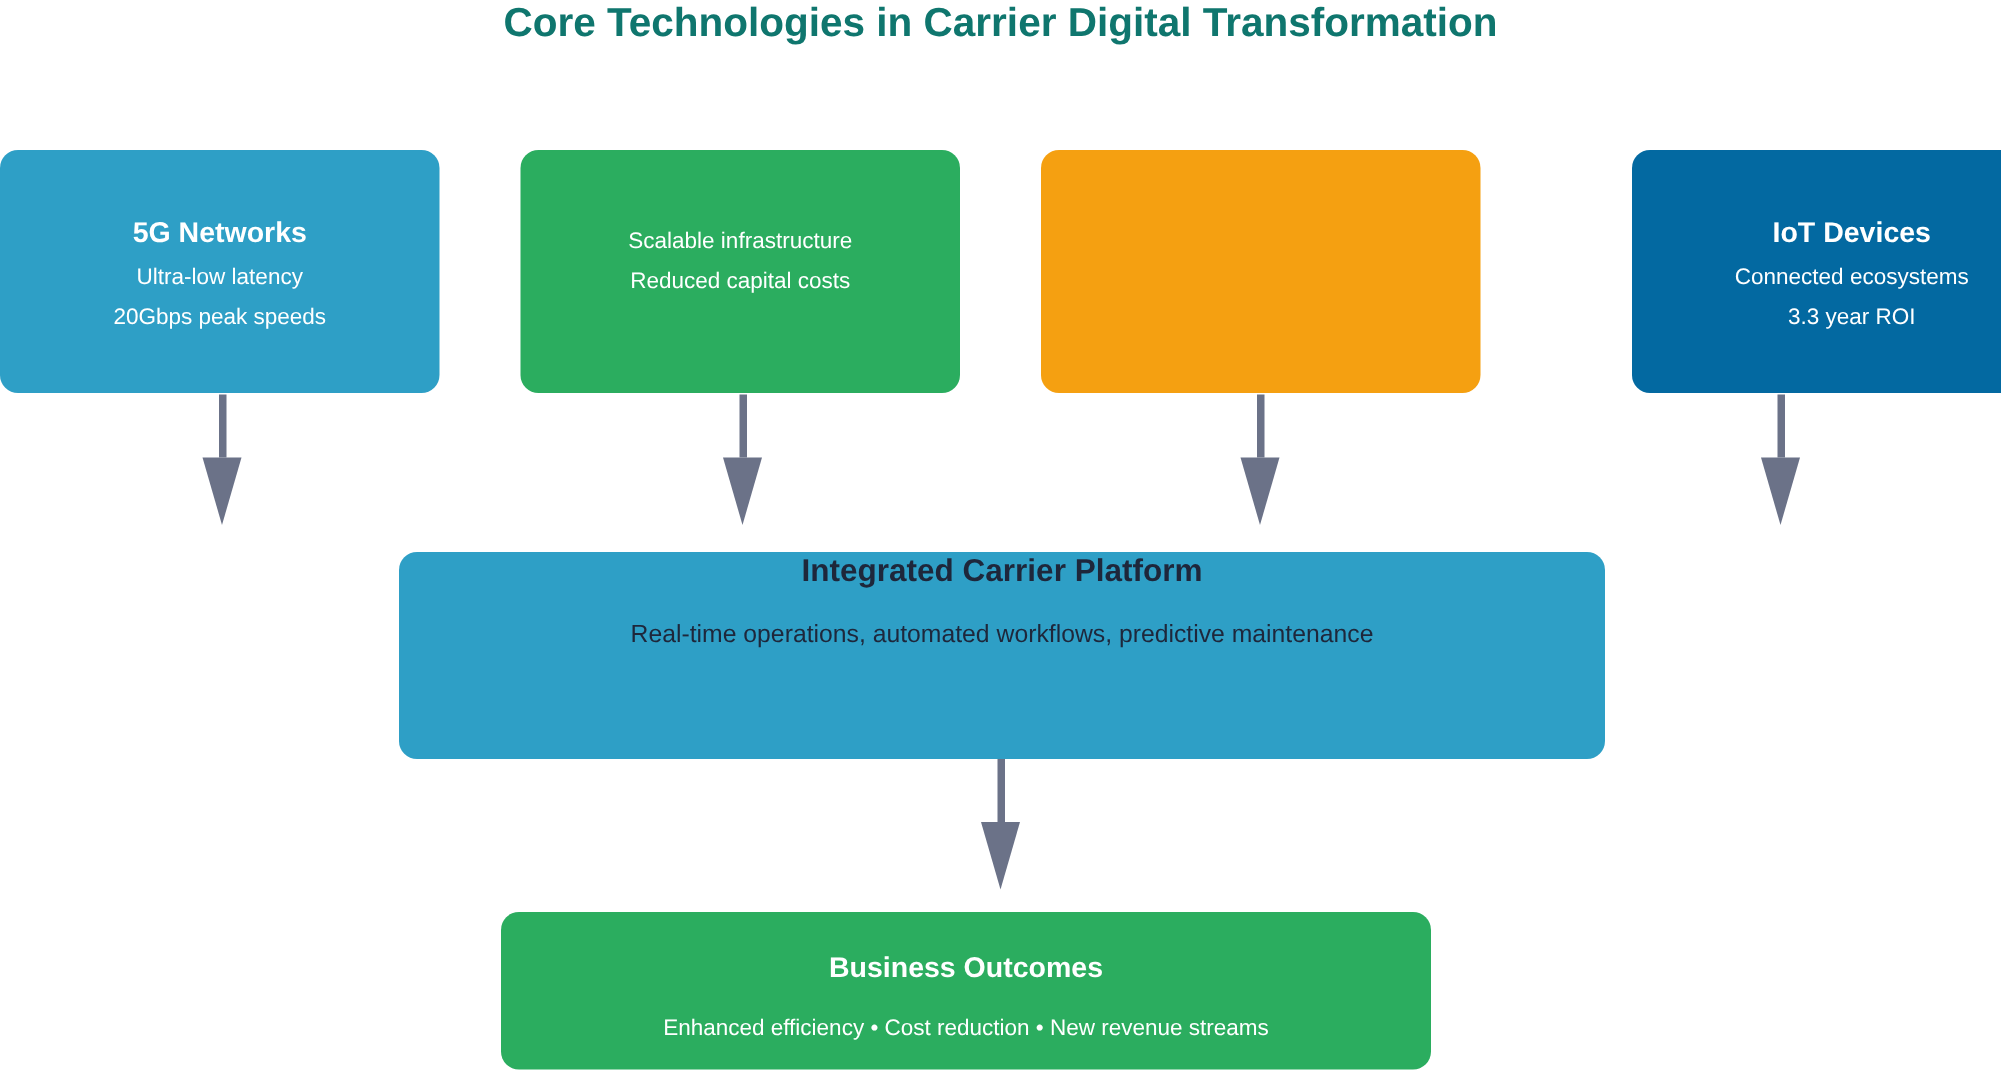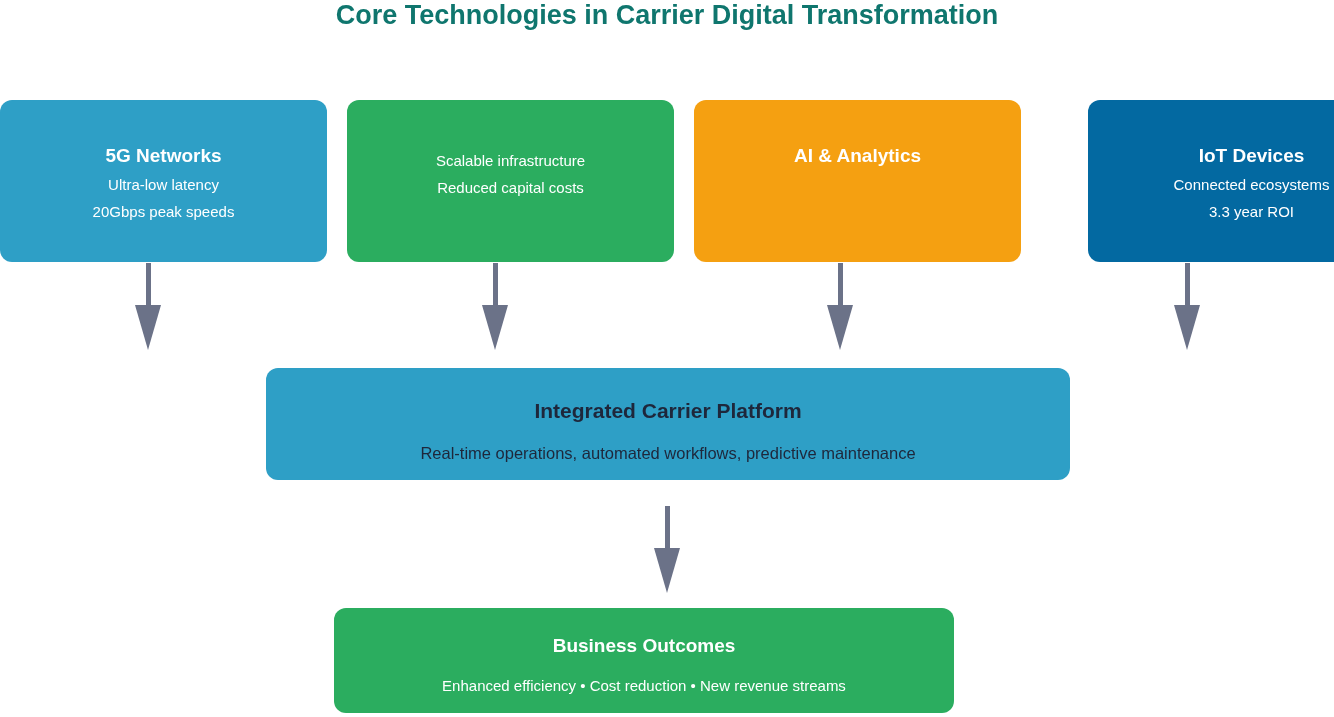--- a/index.html
+++ b/index.html
@@ -25,40 +25,39 @@
     font-weight: bold;
   }
   .box {
     position: absolute;
     border-radius: 12px;
     text-align: center;
     box-sizing: border-box;
   }
   .tech-box {
     top: 100px;
-    width: 327px;
+    width: 293px;
     height: 162px;
     padding-top: 44px;
   }
   .tech-box .box-title {
     font-size: 19px;
     line-height: 24px;
     font-weight: bold;
   }
   .tech-box .box-body {
     margin-top: 3px;
     font-size: 15px;
     line-height: 27px;
   }
   .platform-box {
     top: 368px;
     left: 266px;
     width: 804px;
-    height: 112px;
-    padding-top: 30px;
+    height: 138px;
   }
   .platform-box .box-title {
     font-size: 21px;
     line-height: 26px;
     font-weight: bold;
   }
   .platform-box .box-body {
     margin-top: 18px;
     font-size: 16.5px;
     line-height: 22px;
@@ -116,21 +115,20 @@
   </div>
 
   <div class="box tech-box" style="left: 347px; background-color: rgb(43, 173, 95); color: rgb(255, 255, 255);">
     <div class="box-body">
       <div>Scalable infrastructure</div>
       <div>Reduced capital costs</div>
     </div>
   </div>
 
   <div class="box tech-box" style="left: 694px; background-color: rgb(245, 160, 17); color: rgb(255, 255, 255);">
-    <div class="box-title">AI &amp; Analytics</div>
   </div>
 
   <div class="box tech-box" style="left: 1088px; background-color: #0369a1; color: rgb(255, 255, 255);">
     <div class="box-title">IoT Devices</div>
     <div class="box-body">
       <div>Connected ecosystems</div>
       <div>3.3 year ROI</div>
     </div>
   </div>
 

